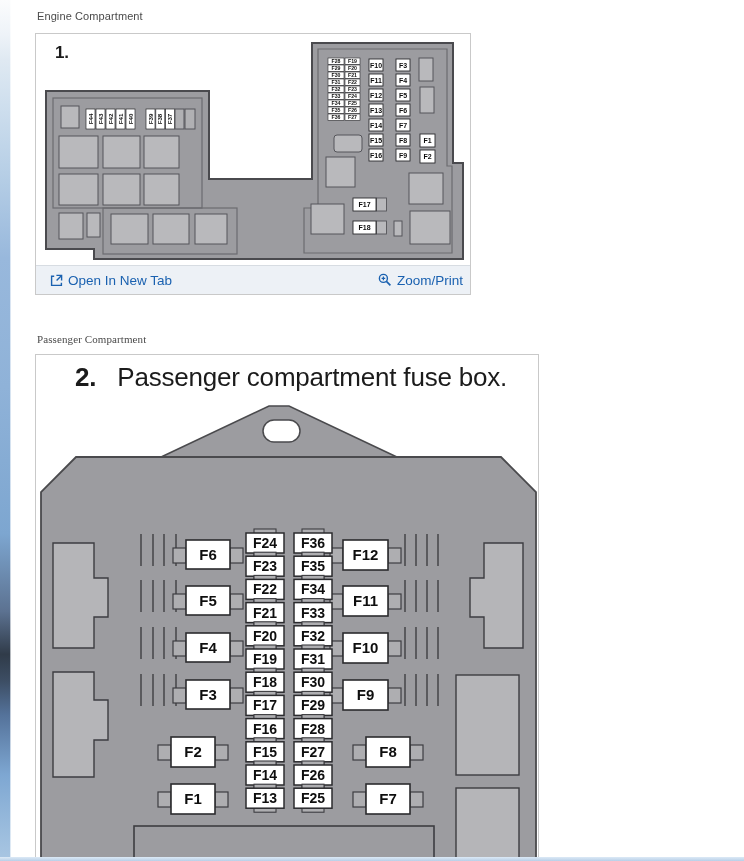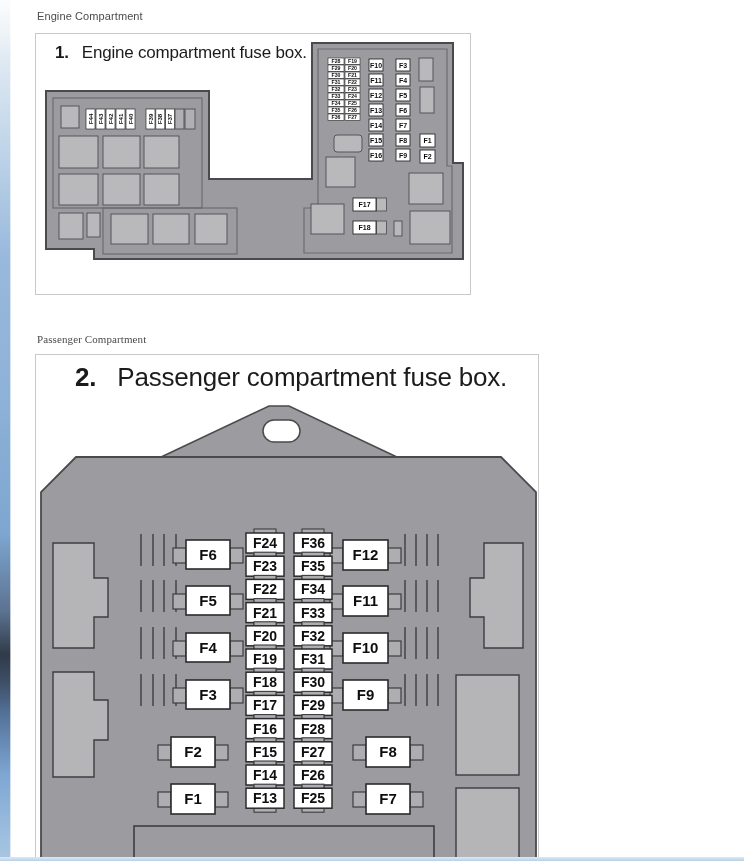--- a/index.html
+++ b/index.html
@@ -61,21 +61,20 @@
 <body>
 
 <div id="page">
   <div id="photo-strip"></div>
 
   <div id="engine-label" class="section-label">Engine Compartment</div>
 
   <div id="engine-panel" class="panel">
     <div id="engine-title" class="fig-title">
       <span class="fig-num">1.</span>
-      <span>Engine compartment fuse box.</span>
     </div>
 
     <svg id="engine-svg" width="424" height="226" viewBox="40 36 424 226">
       <g>
         <polygon points="45,90 208,90 208,178 311,178 311,42 452,42 452,162 462,162 462,258 93,258 93,248 45,248" fill="#9c9ca0" stroke="#4a4a4e" stroke-width="2"></polygon>
         <rect x="52" y="97" width="149" height="110" fill="none" stroke="#6c6c70" stroke-width="1.2"></rect>
         <rect x="102" y="207" width="134" height="46" fill="none" stroke="#6c6c70" stroke-width="1.2"></rect>
         <path d="M317,48 H446 V165 H451 V252 H303 V207 H317 Z" fill="none" stroke="#6c6c70" stroke-width="1.2"></path>
       </g>
       <g fill="#b9b9bc" stroke="#55555a" stroke-width="1">
@@ -277,20 +276,37 @@
             <text x="363.5" y="206.02" text-anchor="middle" font-size="7" font-weight="bold">F17</text>
           </g>
           <rect x="375.5" y="220" width="10" height="13" fill="#b9b9bc" stroke="#55555a" stroke-width="0.9"></rect>
           <g>
             <rect x="352" y="220" width="23" height="13" fill="#ffffff" stroke="#2b2b2e" stroke-width="0.9"></rect>
             <text x="363.5" y="229.02" text-anchor="middle" font-size="7" font-weight="bold">F18</text>
           </g>
         </g>
     </svg>
 
+    <div id="engine-footer">
+      <a class="footer-link">
+        <svg width="13" height="13" viewBox="0 0 13 13">
+          <path d="M4.2,2.2 H1.6 V11.4 H11.4 V8.8" fill="none" stroke="#1a61b0" stroke-width="1.4"></path>
+          <path d="M6.4,1.4 H11.6 V6.6 M11.3,1.7 L6.6,6.4" fill="none" stroke="#1a61b0" stroke-width="1.4"></path>
+        </svg>
+        <span>Open In New Tab</span>
+      </a>
+      <a class="footer-link">
+        <svg width="14" height="14" viewBox="0 0 14 14">
+          <circle cx="5.4" cy="5.4" r="4" fill="none" stroke="#1a61b0" stroke-width="1.4"></circle>
+          <path d="M5.4,3.6 V7.2 M3.6,5.4 H7.2" stroke="#1a61b0" stroke-width="1.2"></path>
+          <path d="M8.4,8.4 L12.4,12.4" stroke="#1a61b0" stroke-width="1.7"></path>
+        </svg>
+        <span>Zoom/Print</span>
+      </a>
+    </div>
   </div>
 
   <div id="passenger-label" class="section-label">Passenger Compartment</div>
 
   <div id="passenger-panel" class="panel">
     <div id="passenger-title" class="fig-title">
       <span class="fig-num">2.</span>
       <span>Passenger compartment fuse box.</span>
     </div>
 

